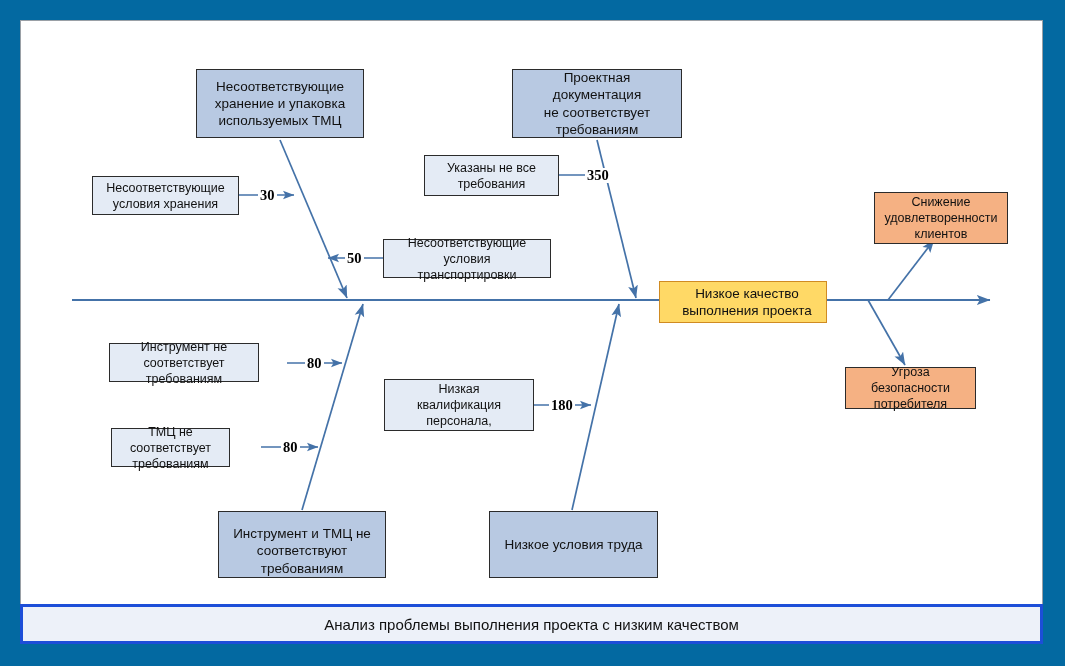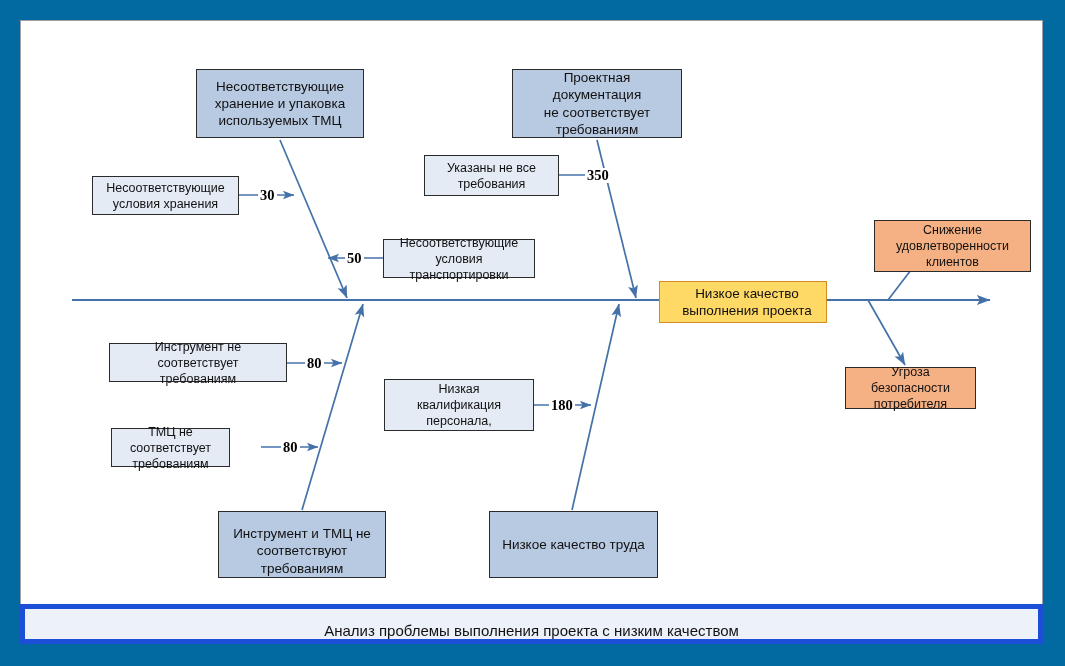--- a/index.html
+++ b/index.html
@@ -8,21 +8,21 @@
   #frame{position:absolute;left:20px;top:20px;width:1023px;height:624px;border:1px solid #9aa0a6;background:#ffffff;box-sizing:border-box;}
   #canvas{position:absolute;left:0;top:0;width:1065px;height:666px;}
   .node{position:absolute;box-sizing:border-box;display:flex;align-items:center;justify-content:center;text-align:center;line-height:1.28;color:#111111;}
   .cause-major{background:#b8c9e2;border:1px solid #2b2b2b;font-size:13.5px;}
   .cause-minor{background:#e4ebf5;border:1px solid #2b2b2b;font-size:12.5px;}
   .effect-main{background:#ffd966;border:1px solid #d08b22;font-size:13.5px;}
   .effect-out{background:#f5b183;border:1px solid #2b2b2b;font-size:12.5px;}
   .node span{display:block;padding:0 5px;}
   .weight{position:absolute;font-family:"Liberation Serif","DejaVu Serif",serif;font-weight:bold;font-size:14.5px;color:#000000;background:#ffffff;padding:0 2px;line-height:1;}
   #titlebar{position:absolute;left:20px;top:604px;width:1023px;height:40px;box-sizing:border-box;
-    background:#edf1f9;border:5px solid #1d4ed8;display:flex;align-items:flex-end;justify-content:center;
+    background:#edf1f9;border:3px solid #1d4ed8;display:flex;align-items:center;justify-content:center;
     font-size:15px;color:#111111;}
 </style>
 </head>
 <body>
 
 <div id="page">
 
   <div id="frame"></div>
 
   <svg id="canvas" xmlns="http://www.w3.org/2000/svg" viewBox="0 0 1065 666">
@@ -74,46 +74,46 @@
   <div class="node cause-major" style="left:218px;top:511px;width:168px;height:67px;align-items:flex-end;">
     <span>
       <span>Инструмент и ТМЦ не</span>
       <span>соответствуют</span>
       <span>требованиям</span>
     </span>
   </div>
 
   <div class="node cause-major" style="left:489px;top:511px;width:169px;height:67px;">
     <span>
-      <span>Низкое качество труда</span>
+      <span>Низкое условия труда</span>
     </span>
   </div>
 
   <div class="node cause-minor" style="left:92px;top:176px;width:147px;height:39px;">
     <span>
       <span>Несоответствующие</span>
       <span>условия хранения</span>
     </span>
   </div>
 
-  <div class="node cause-minor" style="left:383px;top:239px;width:152px;height:39px;">
+  <div class="node cause-minor" style="left:383px;top:239px;width:168px;height:39px;">
     <span>
       <span>Несоответствующие условия</span>
       <span>транспортировки</span>
     </span>
   </div>
 
   <div class="node cause-minor" style="left:424px;top:155px;width:135px;height:41px;">
     <span>
       <span>Указаны не все</span>
       <span>требования</span>
     </span>
   </div>
 
-  <div class="node cause-minor" style="left:109px;top:343px;width:178px;height:39px;">
+  <div class="node cause-minor" style="left:109px;top:343px;width:150px;height:39px;">
     <span>
       <span>Инструмент не</span>
       <span>соответствует требованиям</span>
     </span>
   </div>
 
   <div class="node cause-minor" style="left:111px;top:428px;width:119px;height:39px;">
     <span>
       <span>ТМЦ не соответствует</span>
       <span>требованиям</span>
@@ -134,21 +134,21 @@
   <div class="weight" style="left:281px;top:440px;">80</div>
   <div class="weight" style="left:549px;top:398px;">180</div>
 
   <div class="node effect-main" style="left:659px;top:281px;width:168px;height:42px;padding-left:8px;">
     <span>
       <span>Низкое качество</span>
       <span>выполнения проекта</span>
     </span>
   </div>
 
-  <div class="node effect-out" style="left:874px;top:192px;width:157px;height:52px;margin-top:28px;">
+  <div class="node effect-out" style="left:874px;top:192px;width:134px;height:52px;">
     <span>
       <span>Снижение</span>
       <span>удовлетворенности</span>
       <span>клиентов</span>
     </span>
   </div>
 
   <div class="node effect-out" style="left:845px;top:367px;width:131px;height:42px;">
     <span>
       <span>Угроза безопасности</span>

